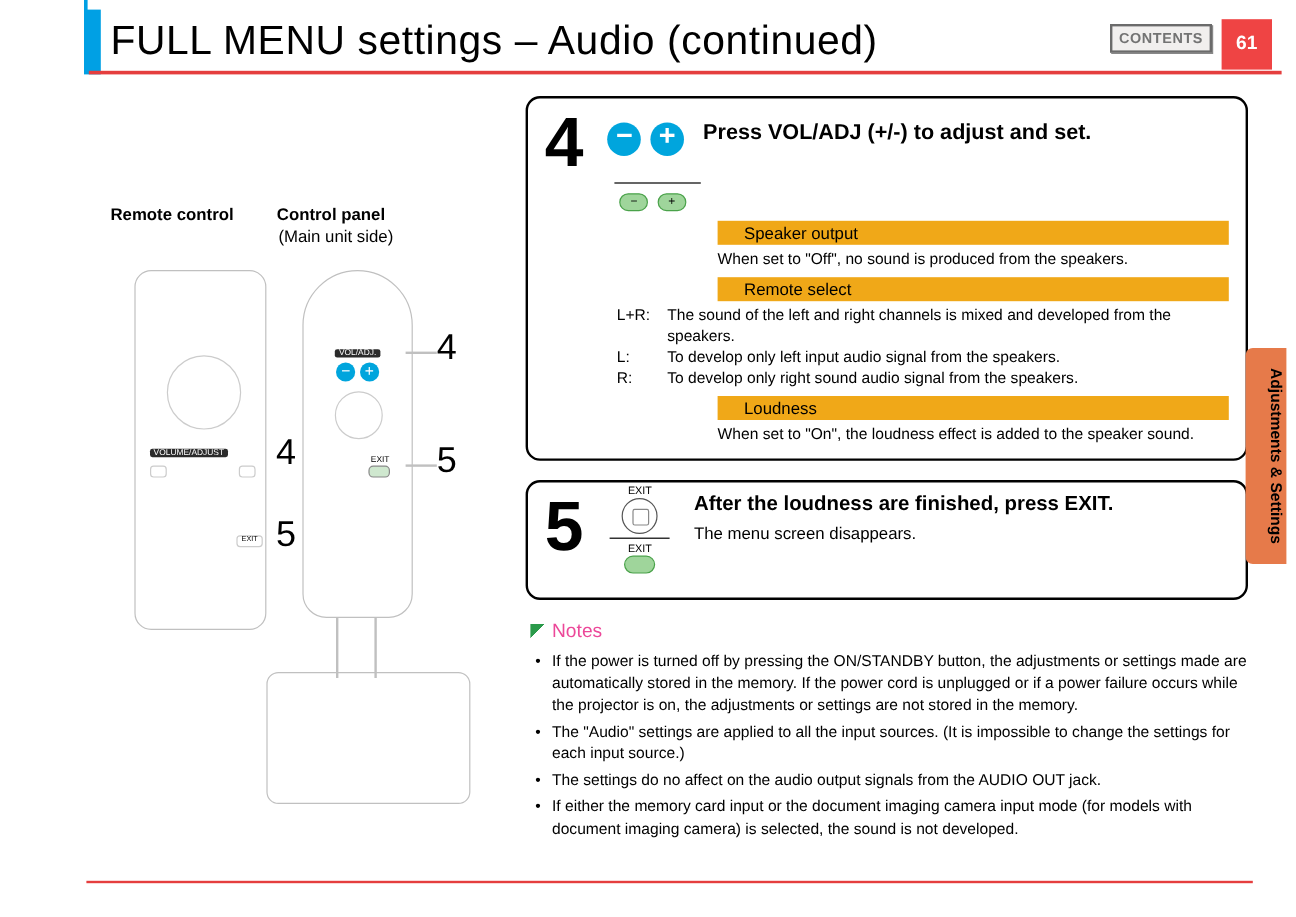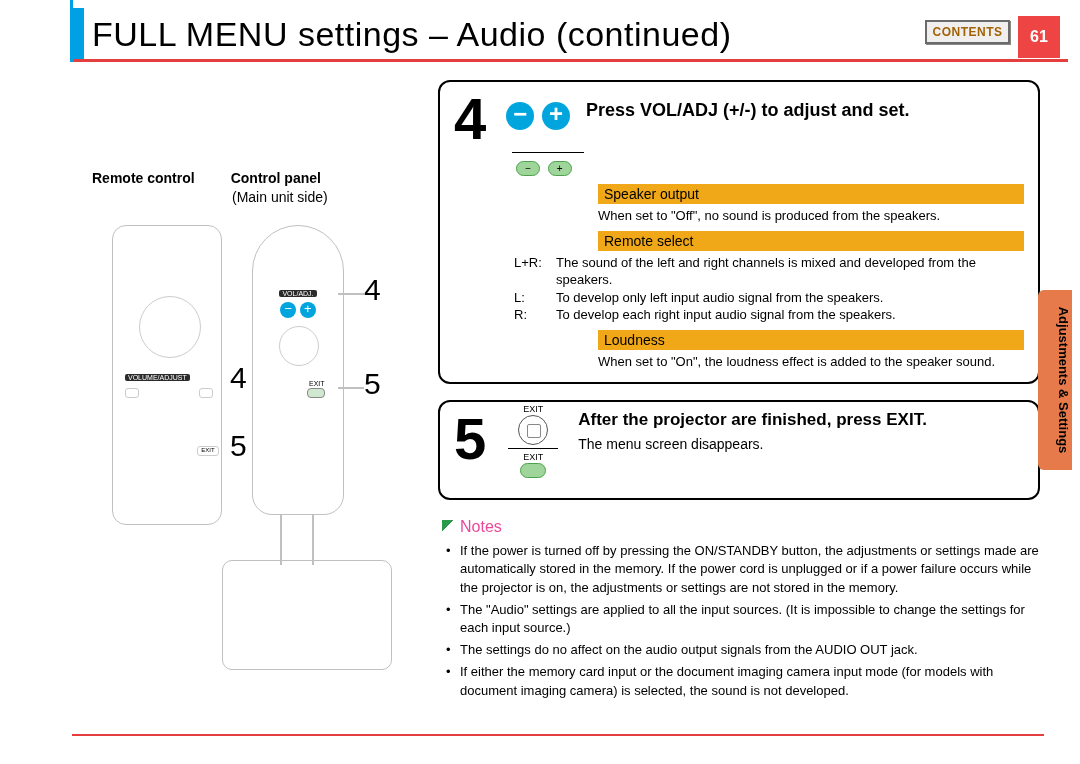--- a/index.html
+++ b/index.html
@@ -4,21 +4,21 @@
 <style>
   * { box-sizing: border-box; margin: 0; padding: 0; }
   body { font-family: Arial, Helvetica, sans-serif; background: #fff; width: 1080px; height: 764px; position: relative; font-size: 13px; color: #000; }
   .page { position: absolute; left: 30px; top: 0; right: 0; bottom: 0; }
   .crop-marks { position: absolute; left: 40px; top: 0; height: 25px; width: 3px; background: #00a0e4; }
 
   .header { position: absolute; left: 40px; top: 8px; right: 12px; height: 54px; }
   .header-title { font-family: Arial, Helvetica, sans-serif; font-size: 34px; color: #000; letter-spacing: 0.5px; position: absolute; left: 22px; bottom: 8px; }
   .header-rule-red { position: absolute; left: 4px; right: 0; bottom: 0; height: 3px; background: #e53e3e; }
   .header-accent { position: absolute; left: 0; top: 0; width: 14px; bottom: 0; background: #00a0e4; }
-  .contents-btn { position: absolute; right: 58px; top: 12px; width: 85px; height: 24px; border: 2px solid #6b6b6b; background: #f1efee; color: #a16207; font-size: 12px; font-weight: bold; text-align: center; line-height: 20px; letter-spacing: 0.5px; box-shadow: 1px 1px 0 #888; }
+  .contents-btn { position: absolute; right: 58px; top: 12px; width: 85px; height: 24px; border: 2px solid #6b6b6b; background: #f1efee; color: #737373; font-size: 12px; font-weight: bold; text-align: center; line-height: 20px; letter-spacing: 0.5px; box-shadow: 1px 1px 0 #888; }
   .page-no { position: absolute; right: 8px; top: 8px; width: 42px; height: 42px; background: #ef4444; color: #fff; font-size: 16px; font-weight: bold; text-align: center; line-height: 42px; }
 
   .left-col { position: absolute; left: 62px; top: 170px; width: 340px; }
   .left-labels { display: flex; gap: 24px; font-size: 14px; margin-bottom: 3px; text-align: right; }
   .left-labels .rc { font-weight: bold; }
   .left-labels .cp { font-weight: bold; }
   .left-sub { font-size: 14px; margin-left: 140px; }
   .remote-figure { position: relative; height: 500px; width: 240px; margin-left: 20px; margin-top: 10px; }
   .remote-box { position: absolute; left: 0; top: 10px; width: 110px; height: 300px; border: 1.5px solid #c0c0c0; border-radius: 14px; background: #fff; }
   .panel-box { position: absolute; left: 140px; top: 10px; width: 92px; height: 290px; border: 1.5px solid #c0c0c0; border-radius: 46px 46px 20px 20px; background: #fff; }
@@ -30,21 +30,21 @@
 
   .step-box { border: 2px solid #000; border-radius: 12px; padding: 8px 14px 12px 14px; margin-bottom: 16px; position: relative; min-height: 60px; }
   .step-num { font-family: Arial, Helvetica, sans-serif; font-size: 58px; font-weight: bold; line-height: 1; margin-right: 14px; float: left; }
   .step-head { font-size: 18px; font-weight: bold; margin-left: 144px; padding-top: 6px; }
 
   .step4 .step-head { margin-left: 144px; }
   .circle-btn { display: inline-block; width: 28px; height: 28px; border-radius: 50%; background: #00a5dd; color: #fff; font-size: 24px; font-weight: bold; text-align: center; line-height: 24px; vertical-align: middle; margin: 0 2px; position: relative; top: 8px; }
   .pill { display: inline-block; background: #9fd59b; border: 1px solid #4aa24a; border-radius: 12px; font-size: 10px; padding: 1px 8px; margin: 2px 2px; position: relative; }
   .pill-row { text-align: center; width: 64px; margin-top: 6px; }
 
-  .yellow-bar { background: #f0a818; padding: 2px 6px; font-size: 14px; margin: 6px 0 3px 144px; }
+  .yellow-bar { background: #f0a818; padding: 2px 22px; font-size: 14px; margin: 6px 0 3px 144px; }
   .desc { font-size: 13px; margin-left: 144px; line-height: 1.35; }
   .desc-table { margin-left: 60px; font-size: 13px; line-height: 1.35; }
   .desc-table .row { display: flex; }
   .desc-table .k { width: 42px; }
   .desc-table .v { flex: 1; }
 
   .step5 .step-num { margin-right: 8px; }
   .step5 .exit-fig { display: inline-block; width: 78px; text-align: center; font-size: 9px; vertical-align: top; position: relative; top: -6px; }
   .exit-circle { width: 30px; height: 30px; border: 1.5px solid #555; border-radius: 50%; margin: 1px auto; position: relative; }
   .exit-circle::after { content: ""; position: absolute; left: 8px; top: 8px; width: 12px; height: 12px; border: 1px solid #888; border-radius: 2px; }
@@ -155,40 +155,40 @@
         <div class="row">
             <span class="k">L+R:</span>
             <span class="v">The sound of the left and right channels is mixed and developed from the speakers.</span>
           </div>
         <div class="row">
             <span class="k">L:</span>
             <span class="v">To develop only left input audio signal from the speakers.</span>
           </div>
         <div class="row">
             <span class="k">R:</span>
-            <span class="v">To develop each right input audio signal from the speakers.</span>
+            <span class="v">To develop only right sound audio signal from the speakers.</span>
           </div>
       </div>
 
       <div class="yellow-bar">Loudness</div>
       <div class="desc">When set to "On", the loudness effect is added to the speaker sound.</div>
     </div>
 
     <div class="step-box step5">
       <div class="step5-body">
         <span class="step-num">5</span>
         <span class="exit-fig">
           <div>EXIT</div>
           <div class="exit-circle"></div>
           <div style="border-top:1.5px solid #000; margin:3px 14px;"></div>
           <div>EXIT</div>
           <span class="pill" style="margin-top:1px;">&nbsp;&nbsp;&nbsp;</span>
         </span>
         <div class="step5-text">
-          <div class="hd">After the projector are finished, press EXIT.</div>
+          <div class="hd">After the loudness are finished, press EXIT.</div>
           <div class="sub">The menu screen disappears.</div>
         </div>
       </div>
     </div>
 
     <div class="notes-block">
       <div class="notes-title">Notes</div>
       <ul class="notes-list">
         <li>If the power is turned off by pressing the ON/STANDBY button, the adjustments or settings made are automatically stored in the memory. If the power cord is unplugged or if a power failure occurs while the projector is on, the adjustments or settings are not stored in the memory.</li>
         <li>The "Audio" settings are applied to all the input sources.  (It is impossible to change the settings for each input source.)</li>

